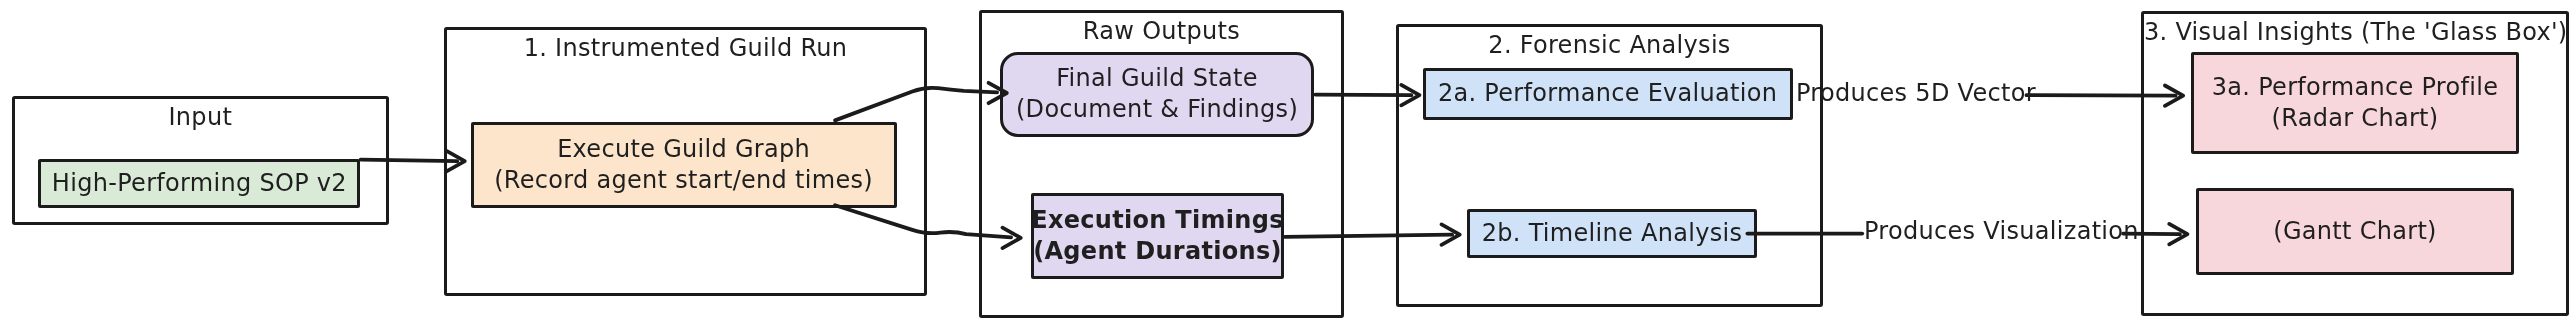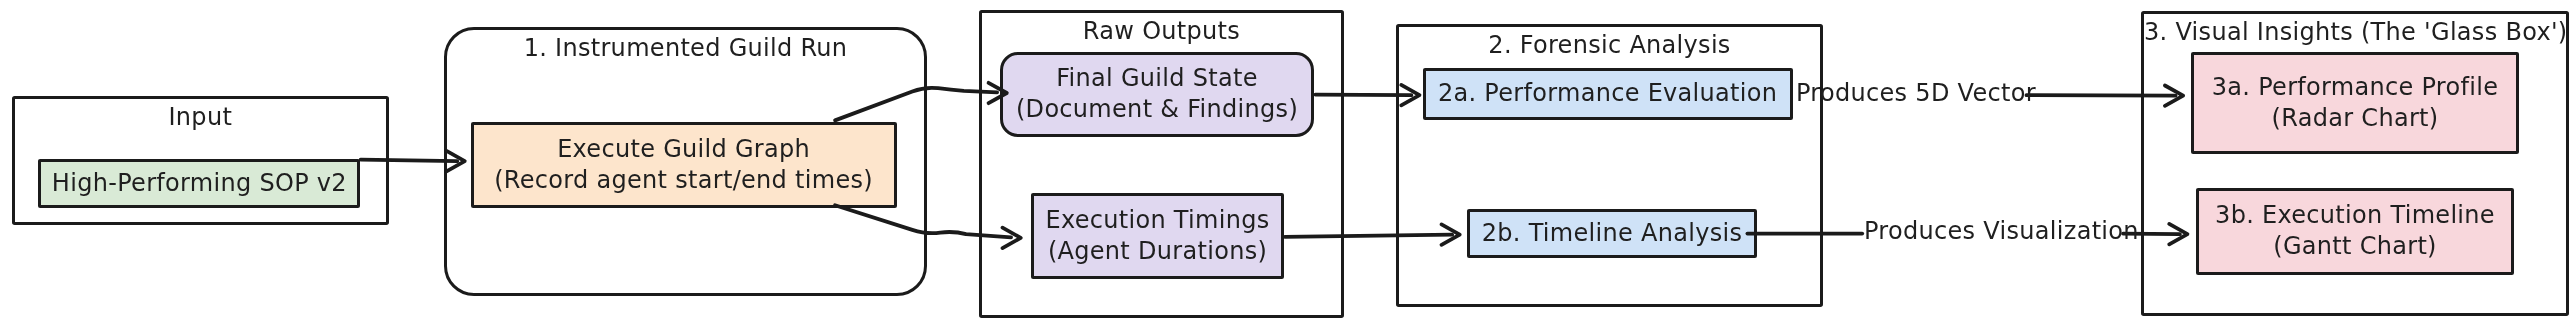--- a/index.html
+++ b/index.html
@@ -30,29 +30,29 @@
   .fill-purple{background:var(--purple,#e0d8f0);}
   .fill-blue  {background:var(--blue,#cfe2f7);}
   .fill-pink  {background:var(--pink,#f8d7dc);}
   .edge-label{
     position:absolute;font-size:24px;line-height:28px;white-space:nowrap;
     letter-spacing:0.3px;z-index:6;
   }
   svg.flow{position:absolute;left:0;top:0;z-index:5;pointer-events:none;}
   
   #c-input   {left:11.8px;  top:96px; width:377px; height:129px;}
-  #c-run     {left:444px; top:27px;  width:483px; height:269px;border-radius:30px;}
+  #c-run     {left:444px; top:27px;  width:483px; height:269px;}
   #c-raw     {left:979px;top:9.7px;  width:365px; height:308px;padding-left:24px;}
   #c-forensic{left:1396px;top:23.6px;  width:427px; height:283px;}
   #c-visual  {left:2141px;top:10.7px;  width:428px; height:305px;}
   
   #n-sop    {left:23.6px; top:32px;  width:322px;height:49px;margin-top:28px;}
   #n-exec   {left:23.6px; top:92px; width:426px;height:86px;}
   #n-state  {left:18px; top:39px;  width:314px;height:85px;border-radius:18px;}
-  #n-timing {left:49px; top:180px; width:253px;height:86px;}
+  #n-timing {left:49px; top:180px; width:253px;height:86px;font-weight:bold;}
   #n-perf   {left:23.6px; top:41px;  width:370px;height:52px;}
   #n-tline  {left:68px;top:182px; width:290px;height:49px;}
   #n-radar  {left:47px; top:38px;  width:328px;height:102px;}
   #n-gantt  {left:52px; top:174px; width:318px;height:87px;}
   #lbl-vector{left:1796px;top:79px;}
   #lbl-viz   {left:1864px;top:217px;}
 </style>
 </head>
 <body>
 
@@ -95,21 +95,20 @@
     </div>
   </div>
 
   <div class="container" id="c-visual">
     <div class="group-title">3. Visual Insights (The 'Glass Box')</div>
     <div class="node fill-pink" id="n-radar">
       <span>3a. Performance Profile</span>
       <span>(Radar Chart)</span>
     </div>
     <div class="node fill-pink" id="n-gantt">
-      <span>3b. Execution Timeline</span>
       <span>(Gantt Chart)</span>
     </div>
   </div>
 
   <div class="edge-label" id="lbl-vector">Produces 5D Vector</div>
   <div class="edge-label" id="lbl-viz">Produces Visualization</div>
 
   <svg class="flow" width="2576" height="325" viewBox="0 0 4800 605" fill="none" stroke="#1b1b1b" stroke-width="7" stroke-linecap="round" stroke-linejoin="round">
 
     <path d="M 672 297 L 852 300"></path>

